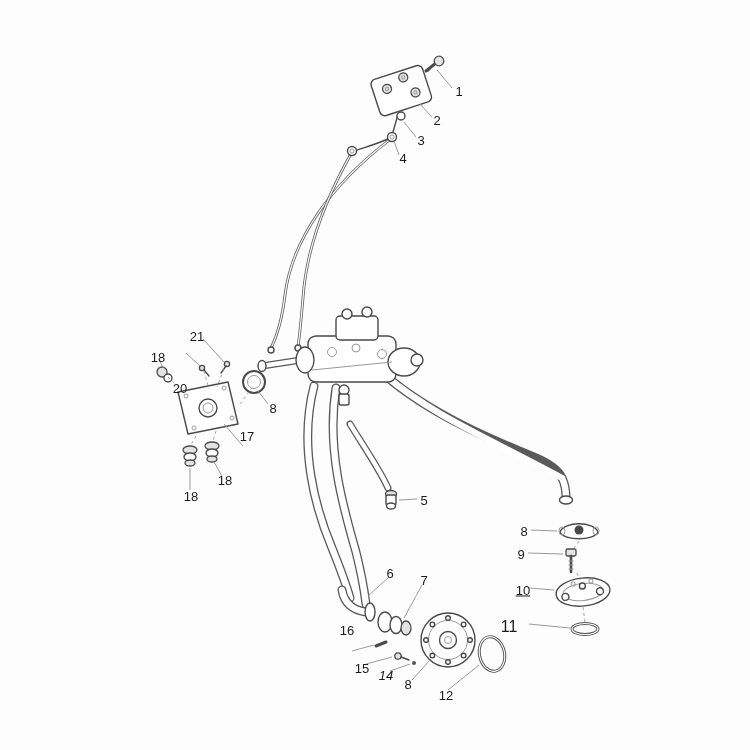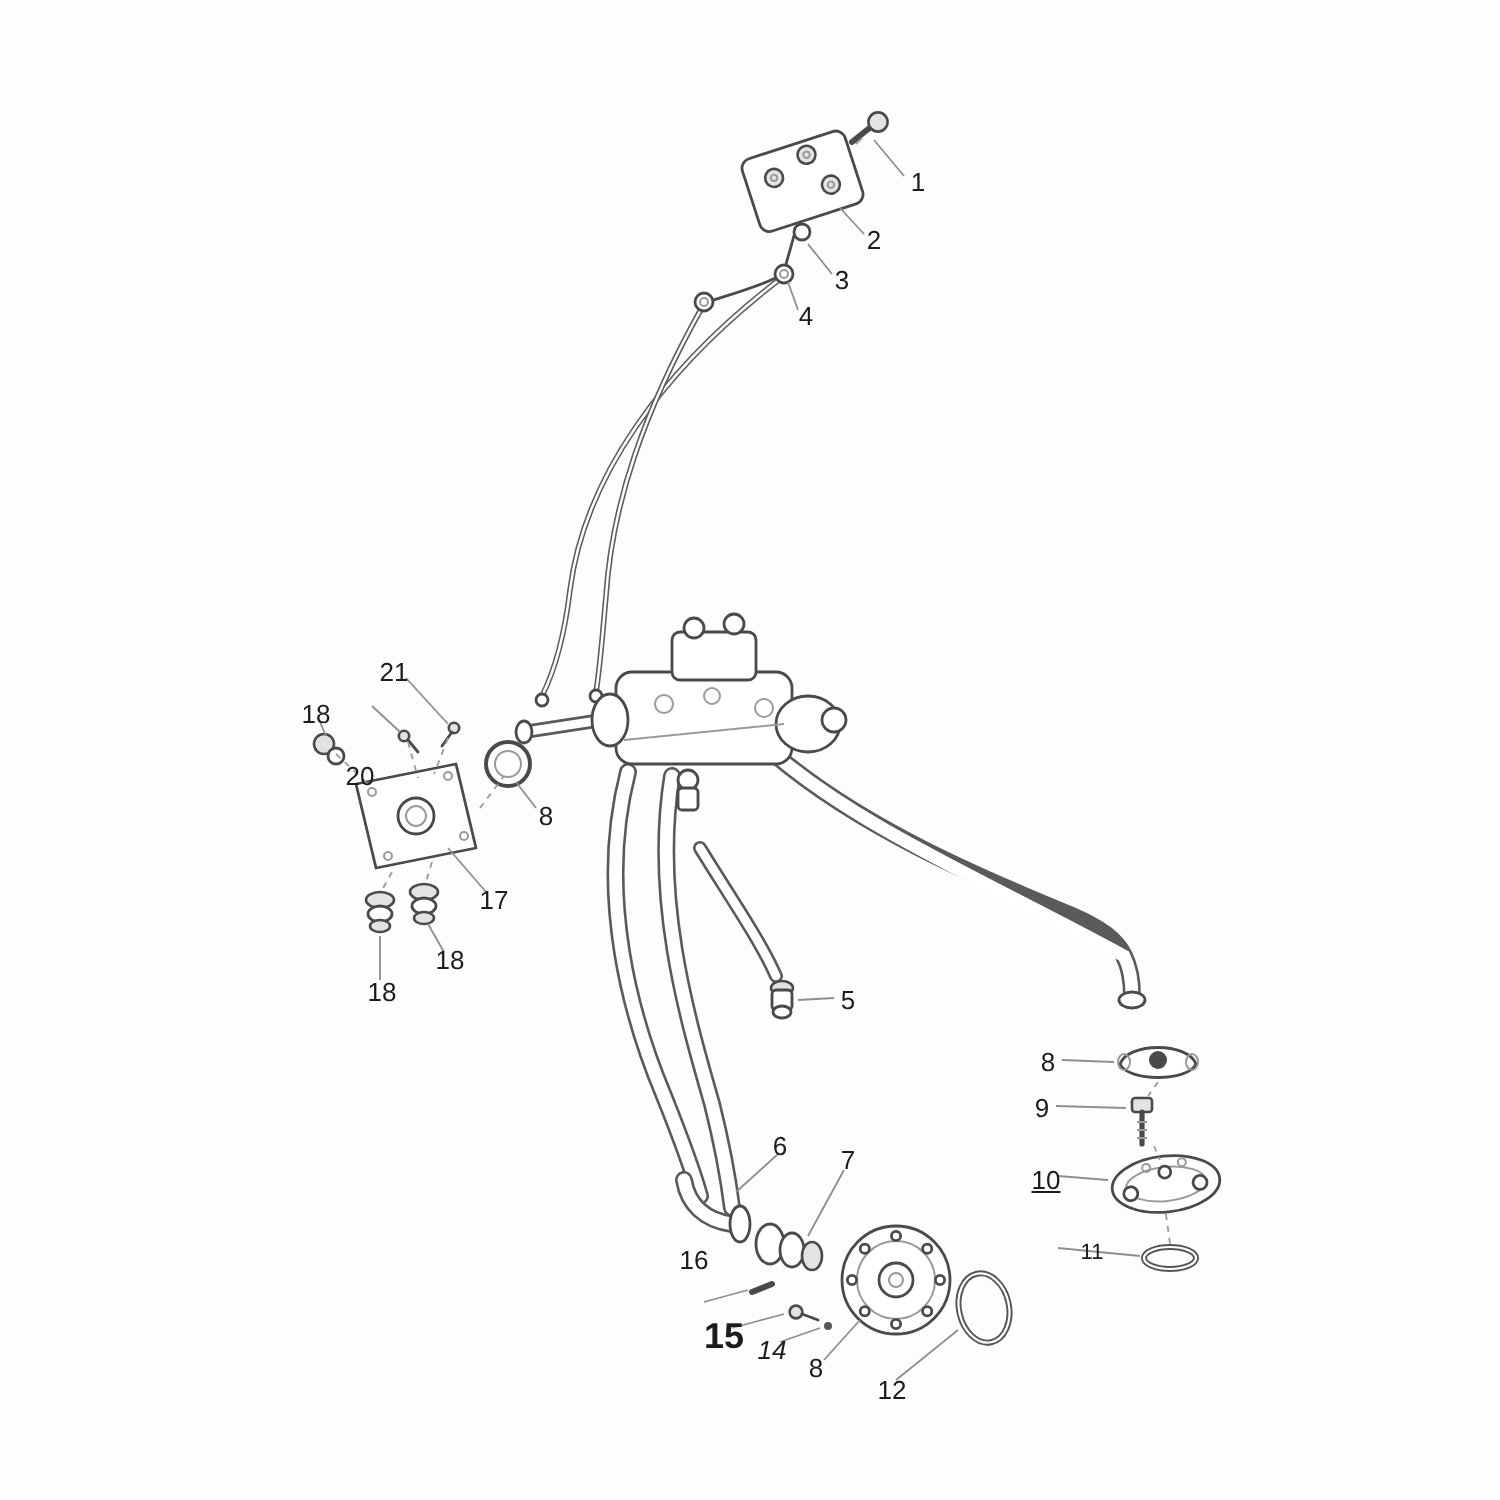--- a/index.html
+++ b/index.html
@@ -284,29 +284,29 @@
 
   <div id="callout-layer">
       <div class="callout" style="left: 459px; top: 91px; font-size: 13px;">1</div>
       <div class="callout" style="left: 437px; top: 120px; font-size: 13px;">2</div>
       <div class="callout" style="left: 421px; top: 140px; font-size: 13px;">3</div>
       <div class="callout" style="left: 403px; top: 158px; font-size: 13px;">4</div>
       <div class="callout" style="left: 197px; top: 336px; font-size: 13px;">21</div>
       <div class="callout" style="left: 180px; top: 351px; font-size: 13px; margin-top: 37px;">20</div>
       <div class="callout" style="left: 158px; top: 357px; font-size: 13px;">18</div>
       <div class="callout" style="left: 273px; top: 408px; font-size: 13px;">8</div>
-      <div class="callout" style="left: 247px; top: 450px; font-size: 13px; text-align: center;">17</div>
+      <div class="callout" style="left: 247px; top: 436px; font-size: 13px; text-align: center;">17</div>
       <div class="callout" style="left: 225px; top: 480px; font-size: 13px;">18</div>
       <div class="callout" style="left: 191px; top: 496px; font-size: 13px;">18</div>
       <div class="callout" style="left: 424px; top: 500px; font-size: 13px;">5</div>
       <div class="callout" style="left: 524px; top: 531px; font-size: 13px;">8</div>
       <div class="callout" style="left: 521px; top: 554px; font-size: 13px;">9</div>
       <div class="callout" style="left: 523px; top: 590px; font-size: 13px; text-decoration: underline;">10</div>
-      <div class="callout" style="left: 546px; top: 627px; font-size: 11px;">11</div>
+      <div class="callout" style="left: 509px; top: 627px; font-size: 16px;">11</div>
       <div class="callout" style="left: 390px; top: 573px; font-size: 13px;">6</div>
       <div class="callout" style="left: 424px; top: 580px; font-size: 13px;">7</div>
       <div class="callout" style="left: 347px; top: 630px; font-size: 13px;">16</div>
-      <div class="callout" style="left: 362px; top: 668px; font-size: 18px; font-weight: bold;">15</div>
+      <div class="callout" style="left: 362px; top: 668px; font-size: 13px;">15</div>
       <div class="callout" style="left: 386px; top: 675px; font-size: 13px; font-style: italic;">14</div>
       <div class="callout" style="left: 408px; top: 684px; font-size: 13px;">8</div>
       <div class="callout" style="left: 446px; top: 695px; font-size: 13px;">12</div>
     </div>
 </div>
 
 </body></html>

